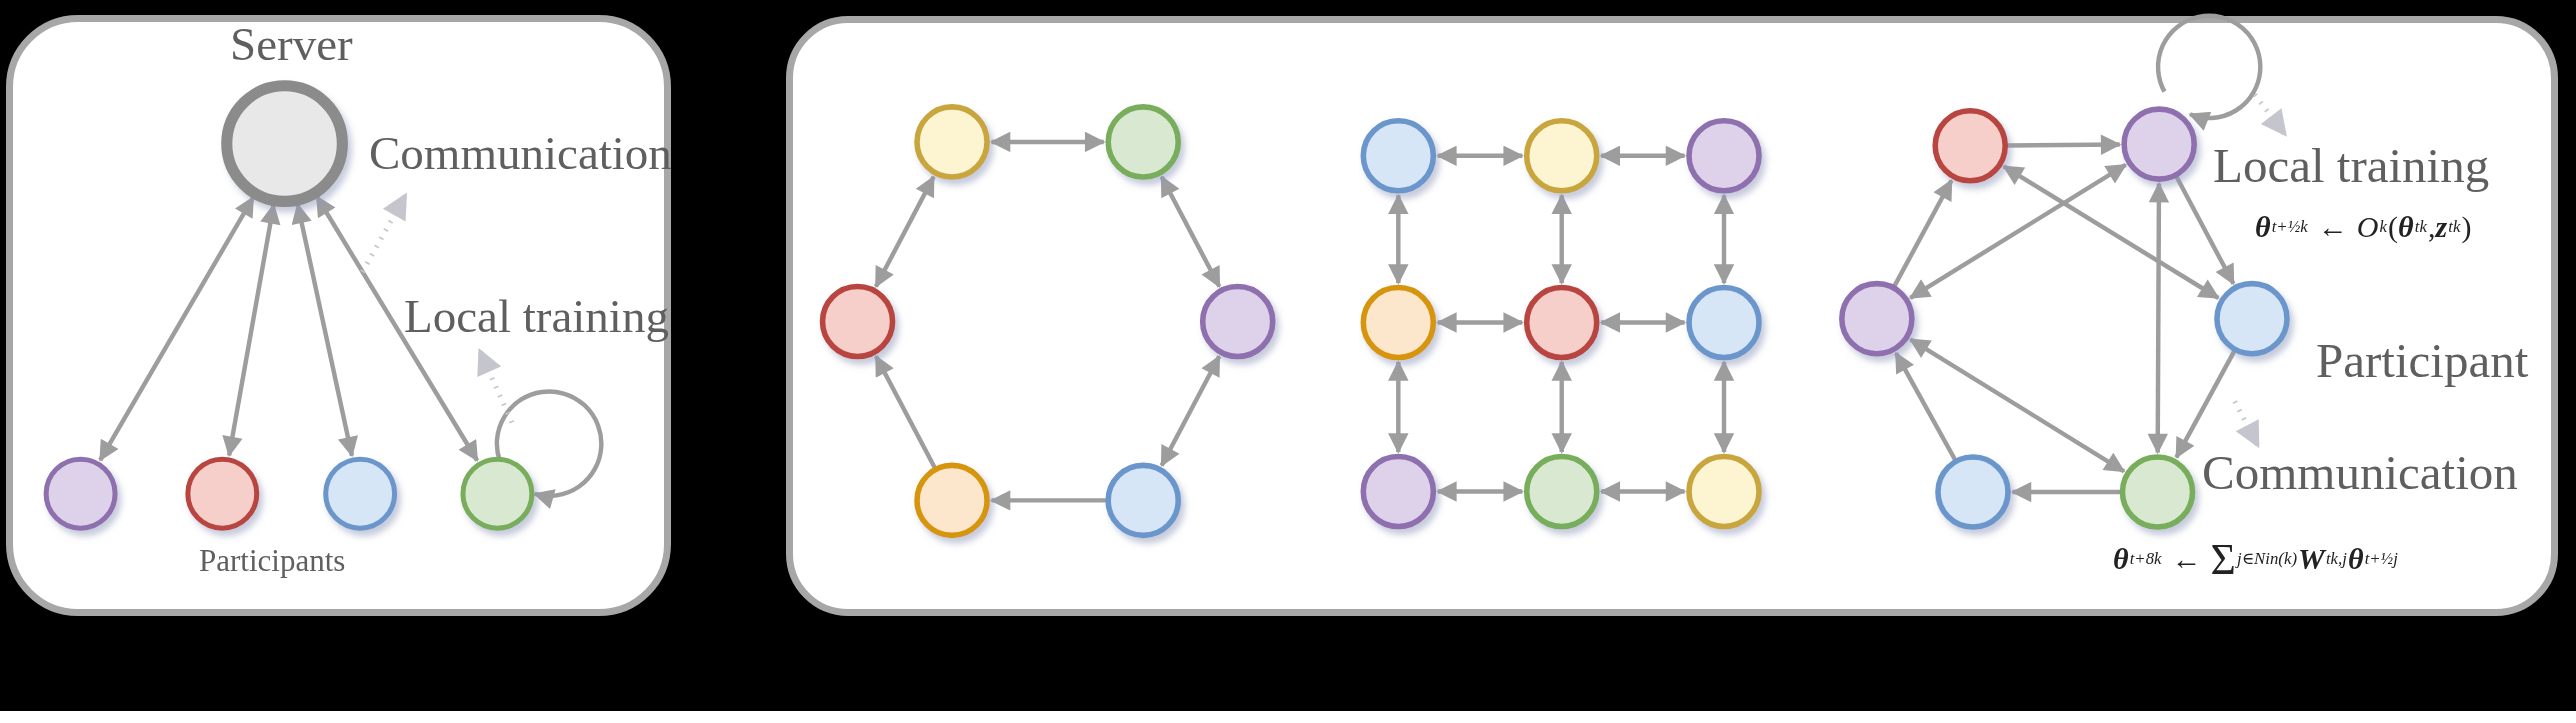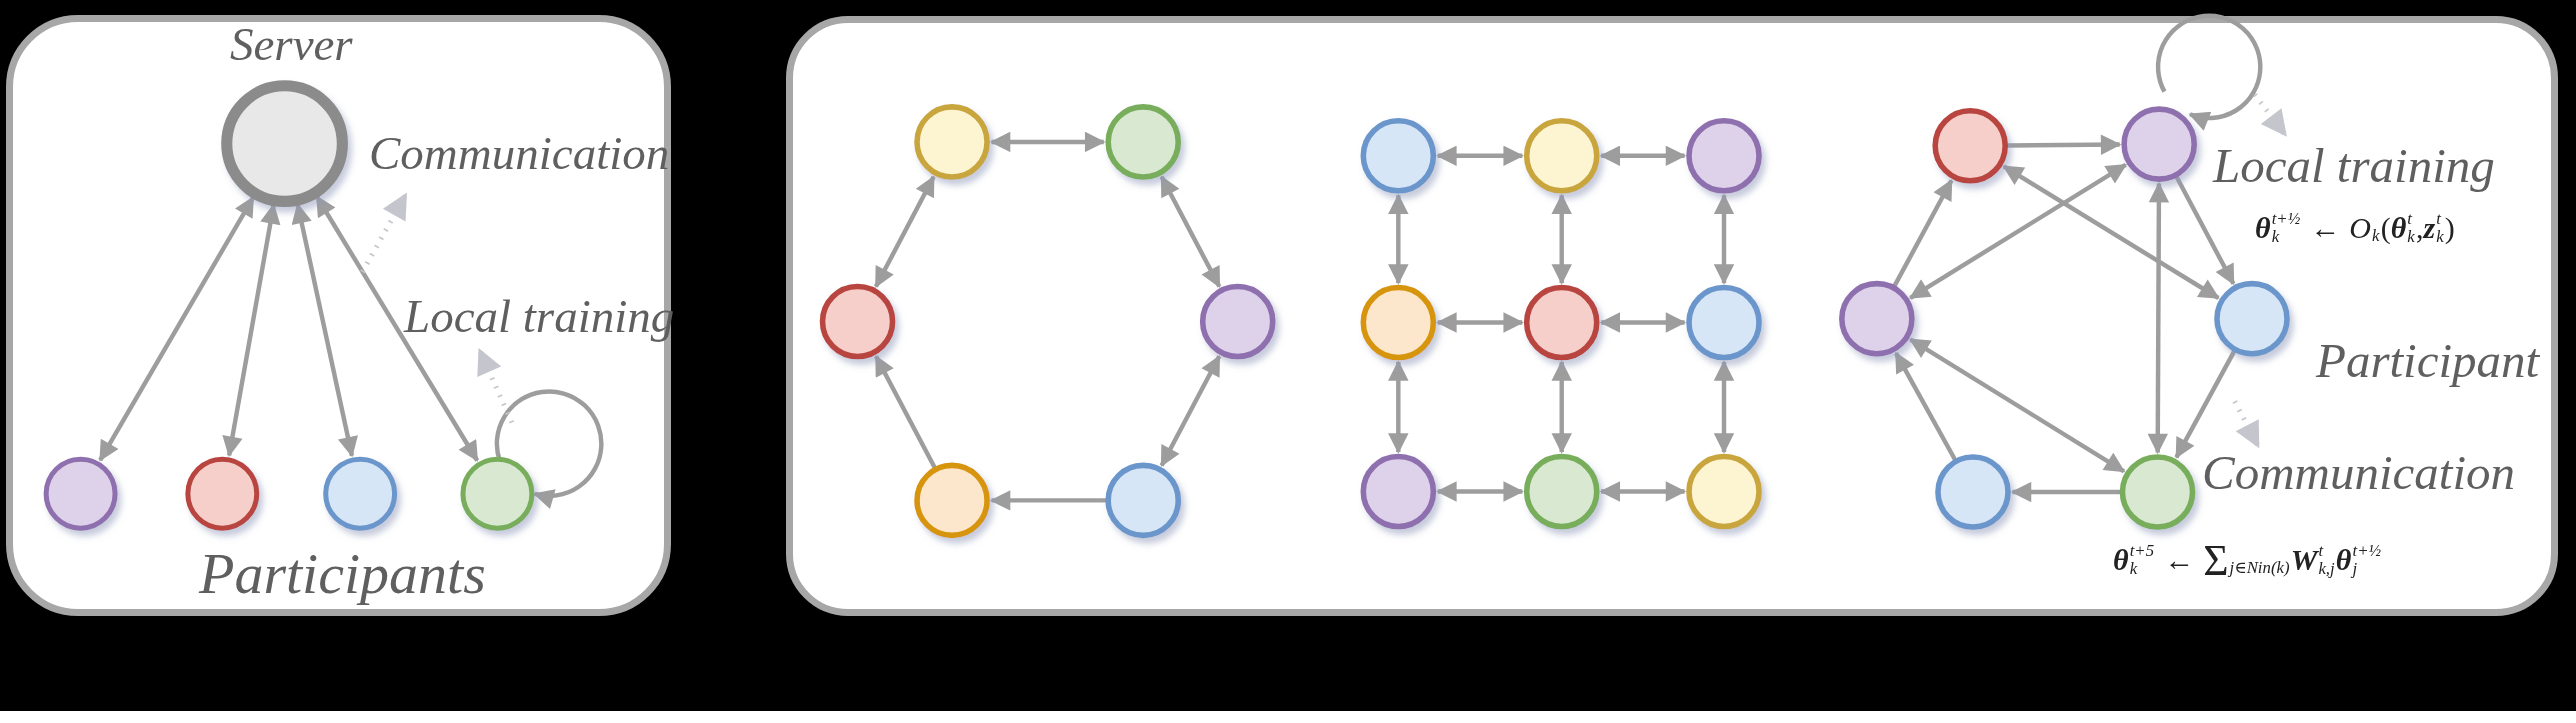--- a/index.html
+++ b/index.html
@@ -16,29 +16,28 @@
     position:absolute;background:var(--panel-fill);
     border:7.8px solid var(--panel-border);box-sizing:border-box;
     box-shadow:0 5.6px 7.8px rgba(0,0,0,0.45);
   }
   .panel-left{left:5.6px;top:14.5px;width:665px;height:601px;border-radius:72px;}
   .panel-right{left:786px;top:15.6px;width:1772px;height:600px;border-radius:62px;}
   svg.layer{position:absolute;left:0;top:0;}
   .lbl{
     position:absolute;color:var(--label);white-space:nowrap;line-height:1;
     font-family:"Liberation Serif","DejaVu Serif",serif;
-    font-style:italic;
   }
   .formula{
     position:absolute;color:var(--formula);font-style:italic;white-space:nowrap;
     display:flex;align-items:center;
     font-family:"Liberation Serif","DejaVu Serif","DejaVu Sans",serif;
   }
   .tok{display:inline-flex;align-items:center;}
-  .ss{display:inline-flex;flex-direction:column;font-size:0.56em;line-height:1.08;margin:0 1.1px 0 1.1px;}
+  .ss{display:inline-flex;flex-direction:row;font-size:0.56em;line-height:1.08;margin:0 1.1px 0 1.1px;}
   .ss .sup,.ss .sub{display:block;min-height:1em;}
   .b .base{font-weight:700;}
   .rel{margin:0 0.30em;font-style:normal;}
   .big .base{font-size:1.45em;font-style:normal;line-height:0.8;}
   .paren .base{font-style:normal;}
   .bottom-strip{position:absolute;left:0;top:711px;width:2576px;height:12.2px;background:var(--strip);}
 </style>
 </head>
 <body>
 
@@ -123,21 +122,21 @@
       <circle cx="3377" cy="573" r="63" fill="#ded2ea" stroke="#8f6fae" stroke-width="10" filter="url(#ns)"></circle>
       <circle cx="4052" cy="573" r="63" fill="#d7e6f6" stroke="#6b96cb" stroke-width="10" filter="url(#ns)"></circle>
       <circle cx="3550" cy="885" r="63" fill="#d7e6f6" stroke="#6b96cb" stroke-width="10" filter="url(#ns)"></circle>
       <circle cx="3882" cy="885" r="63" fill="#d9e9d1" stroke="#78ad5c" stroke-width="10" filter="url(#ns)"></circle>
     </g>
 </svg>
 
 <div class="lbl" style="left:230px;top:21px;font-size:47px;">Server</div>
 <div class="lbl" style="left:369px;top:130px;font-size:47px;">Communication</div>
 <div class="lbl" style="left:404px;top:293px;font-size:47px;">Local training</div>
-<div class="lbl" style="left:199px;top:545px;font-size:58px;">Participants</div>
+<div class="lbl" style="left:199px;top:545px;font-size:31px;">Participants</div>
 
 <div class="lbl" style="left:2213px;top:141px;font-size:49px;">Local training</div>
 <div class="lbl" style="left:2316px;top:302px;font-size:49px;margin-top:34px;">Participant</div>
 <div class="lbl" style="left:2202px;top:448px;font-size:49px;">Communication</div>
 
 <div class="formula" style="left:2255px;top:210px;font-size:30px;">
     <span class="tok b">
       <span class="base">θ</span>
       <span class="ss">
         <span class="sup">t+½</span>
@@ -175,21 +174,21 @@
       </span>
     </span>
     <span class="tok paren">
       <span class="base">)</span>
     </span>
   </div>
 <div class="formula" style="left:2113px;top:542px;font-size:30px;">
     <span class="tok b">
       <span class="base">θ</span>
       <span class="ss">
-        <span class="sup">t+5</span>
+        <span class="sup">t+8</span>
         <span class="sub">k</span>
       </span>
     </span>
     <span class="tok rel">
       <span class="base">←</span>
     </span>
     <span class="tok big sum">
       <span class="base">Σ</span>
       <span class="ss">
         <span class="sup"></span>

